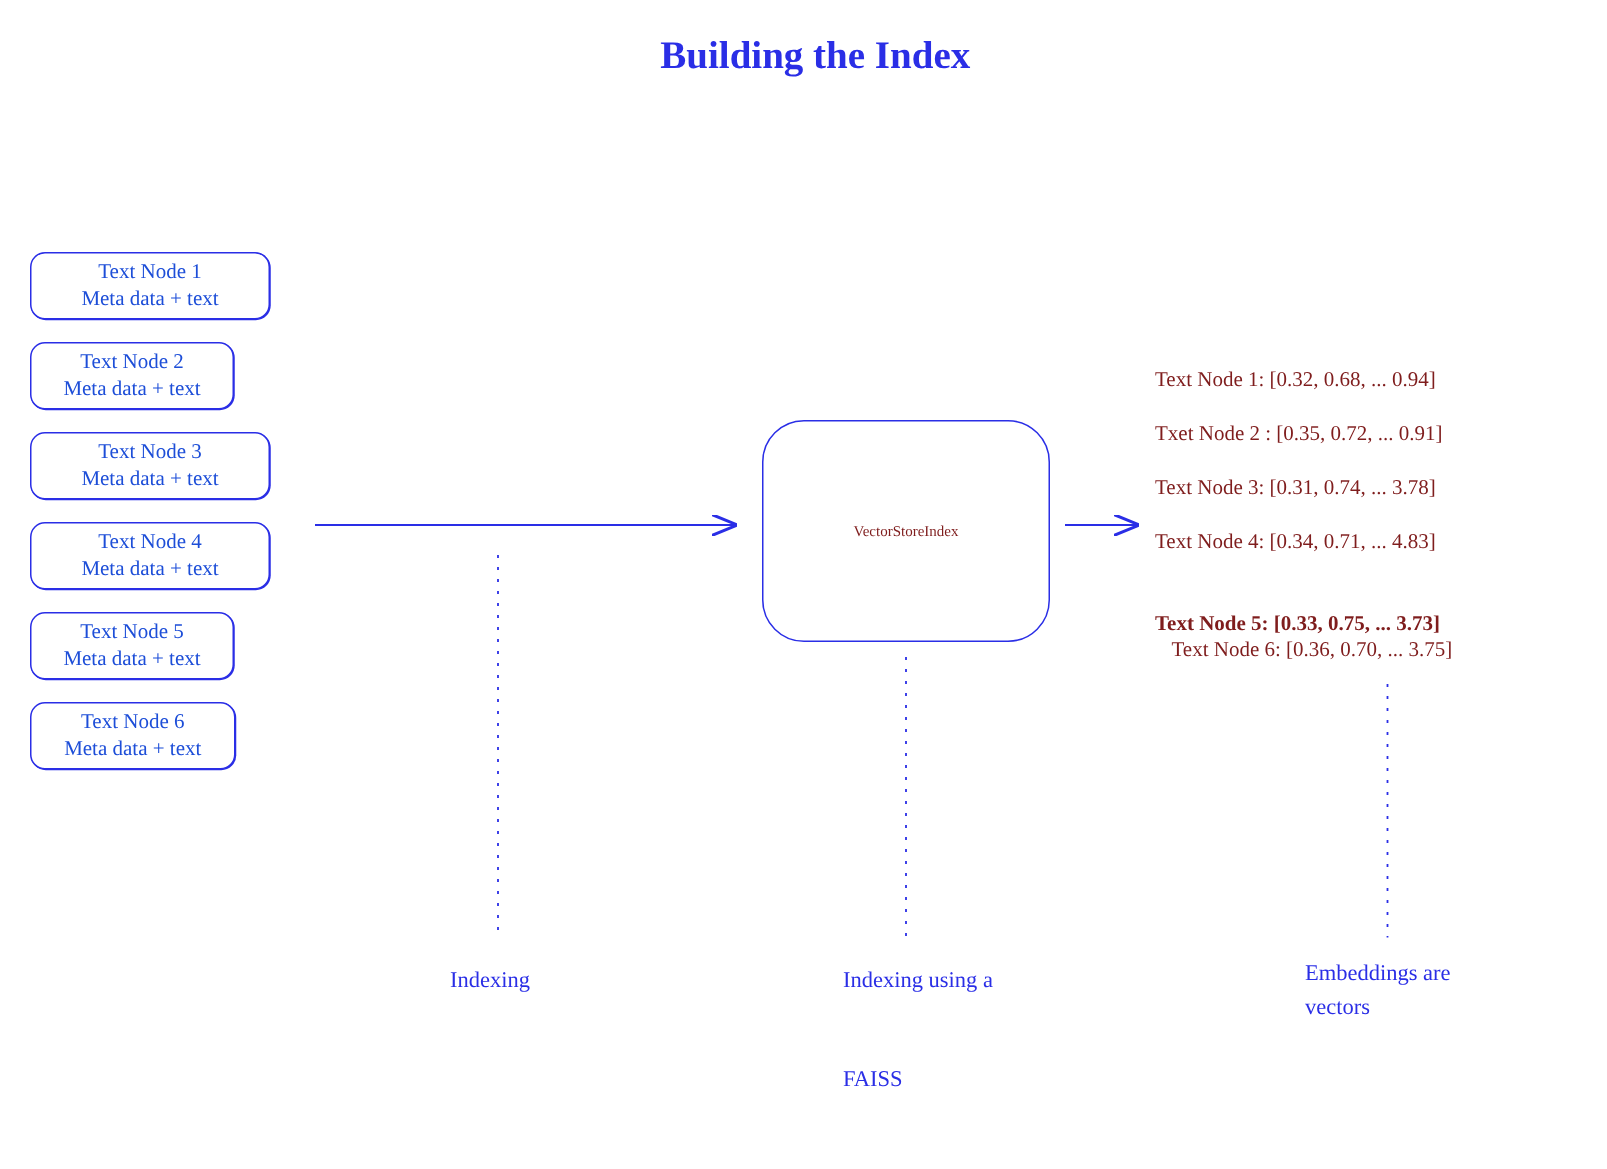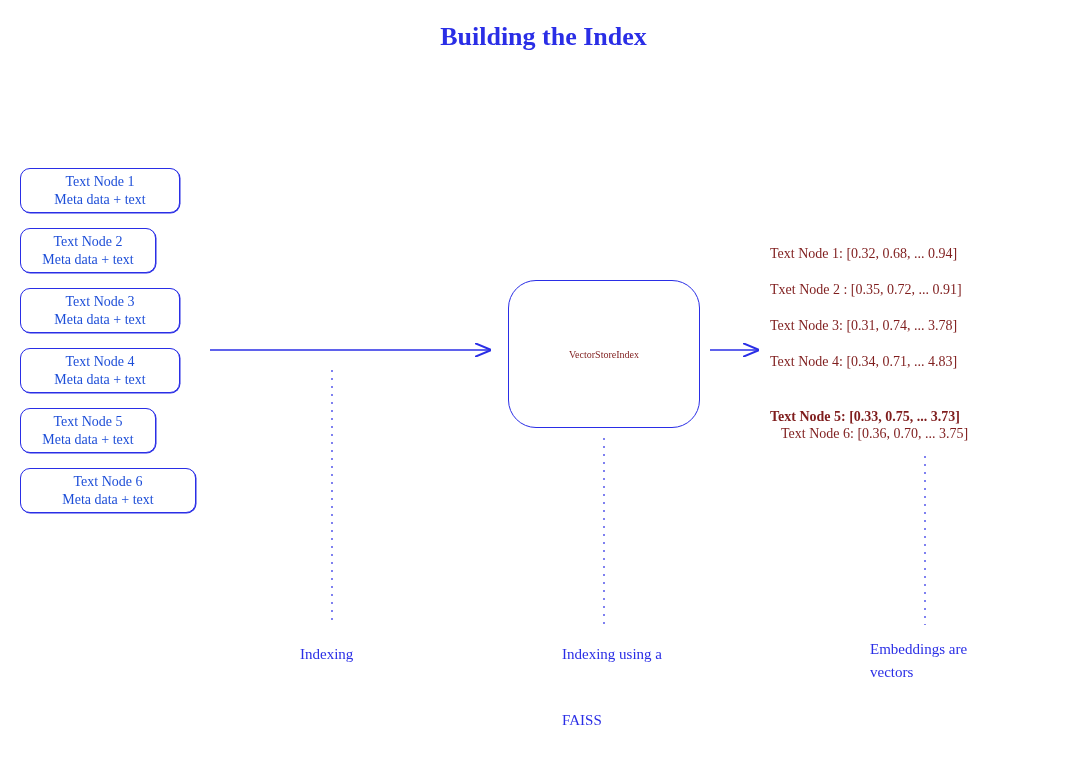--- a/index.html
+++ b/index.html
@@ -86,21 +86,21 @@
   <span>Meta data + text</span>
 </div>
 <div class="node-box" style="left:20px; top:348px; width:160px;">
   <span>Text Node 4</span><br>
   <span>Meta data + text</span>
 </div>
 <div class="node-box" style="left:20px; top:408px; width:136px;">
   <span>Text Node 5</span><br>
   <span>Meta data + text</span>
 </div>
-<div class="node-box" style="left:20px; top:468px; width:176px;border-radius:10px;">
+<div class="node-box" style="left:20px; top:468px; width:137px;border-radius:10px;">
   <span>Text Node 6</span><br>
   <span>Meta data + text</span>
 </div>
 
 <div class="vsi-box" style="left:508px; top:280px; width:192px; height:148px;">
   <span>VectorStoreIndex</span>
 </div>
 
 <div class="embed-line" style="left:770px; top:246px;">Text Node 1: [0.32, 0.68, ... 0.94]</div>
 <div class="embed-line" style="left:770px; top:282px;">Txet Node 2 : [0.35, 0.72, ... 0.91]</div>

